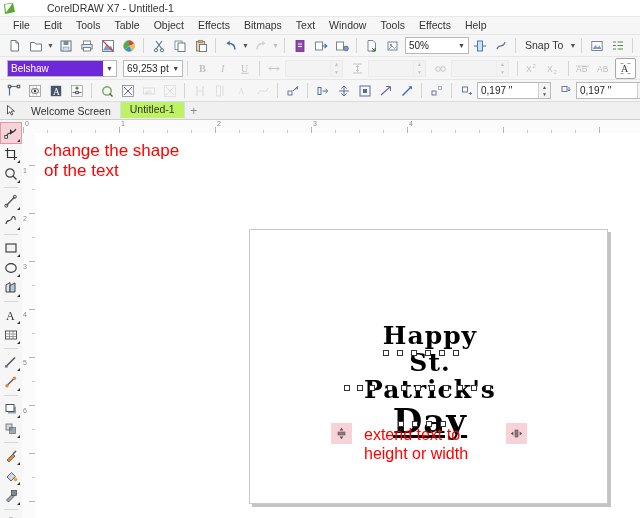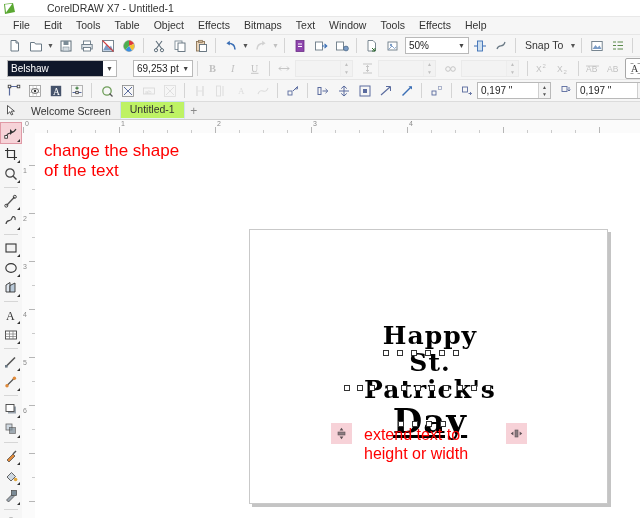--- a/index.html
+++ b/index.html
@@ -36,24 +36,24 @@
   .sep{width:1px;height:15px;background:#d4d4d4;margin:0 4px;flex:0 0 auto;}
   .caret{width:9px;height:19px;display:flex;align-items:center;justify-content:center;
          font-size:7px;color:#555;flex:0 0 auto;}
 
   
   .combo{height:15px;border:1px solid #b9b9b9;background:#fff;display:flex;
          align-items:center;font-size:10px;color:#222;flex:0 0 auto;}
   .combo .val{padding:0 3px;flex:1 1 auto;white-space:nowrap;overflow:hidden;line-height:15px;}
   .combo .arw{width:13px;height:100%;display:flex;align-items:center;justify-content:center;
               font-size:7px;color:#444;border-left:0px solid #ccc;}
-  .combo.sel .val{background:#0f172a;color:#fff;}
+  .combo.sel .val{background:#6d28d9;color:#fff;}
   .zoomcombo{width:62px;margin-left:2px;}
   .fontcombo{width:108px;margin-left:4px;}
-  .sizecombo{width:58px;margin-left:16px;}
+  .sizecombo{width:58px;margin-left:6px;}
 
   .spin{height:15px;border:1px solid #b9b9b9;background:#fff;display:flex;
         align-items:center;flex:0 0 auto;}
   .spin .sval{padding:0 3px;font-size:10px;color:#222;flex:1 1 auto;line-height:15px;}
   .spin .sbtns{width:11px;height:100%;border-left:1px solid #cfcfcf;background:#f4f4f4;
                display:flex;flex-direction:column;}
   .spin .sbtns i{flex:1;display:flex;align-items:center;justify-content:center;
                  font-size:5px;color:#555;font-style:normal;}
   .spin.dis{background:#eeeeee;border-color:#d2d2d2;}
   .spin.dis .sbtns{background:#eaeaea;border-color:#dcdcdc;}

